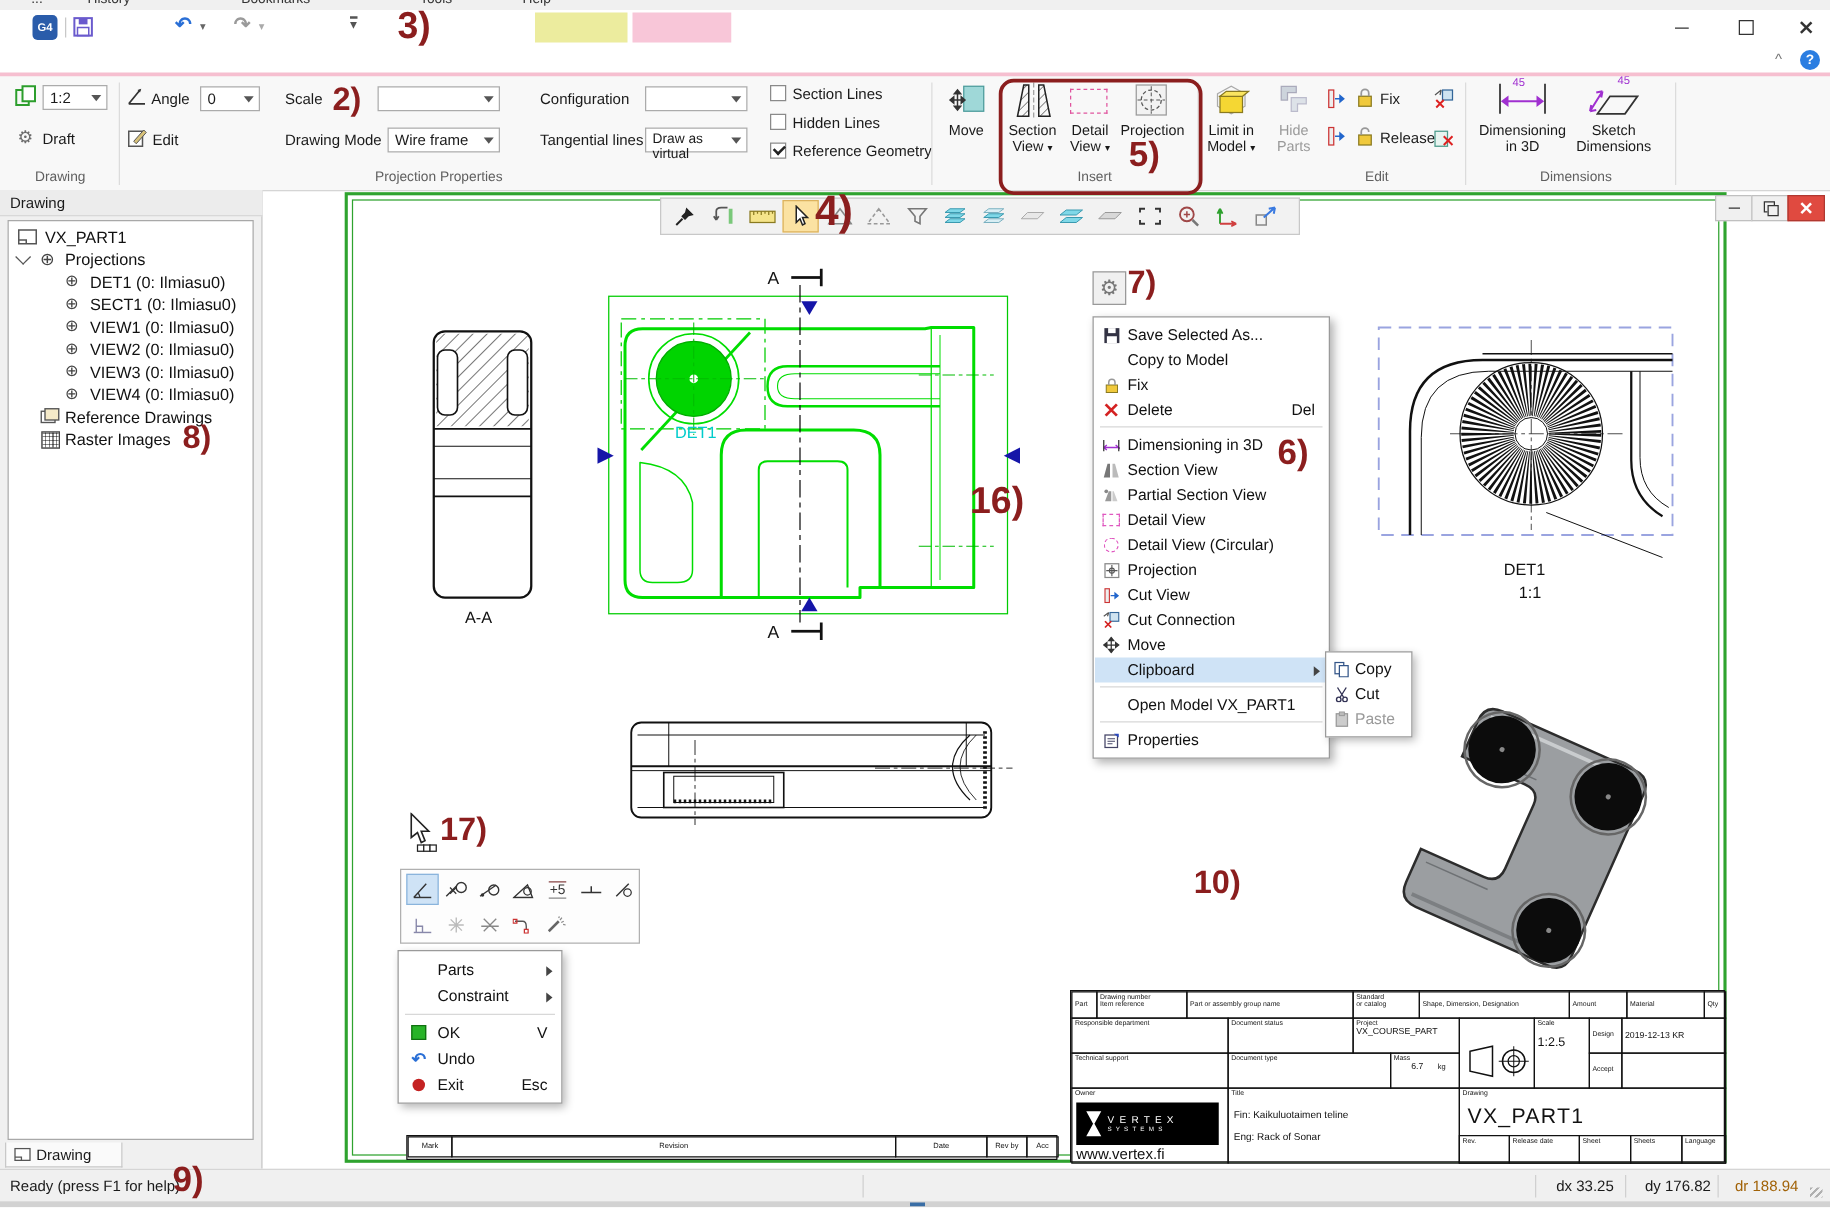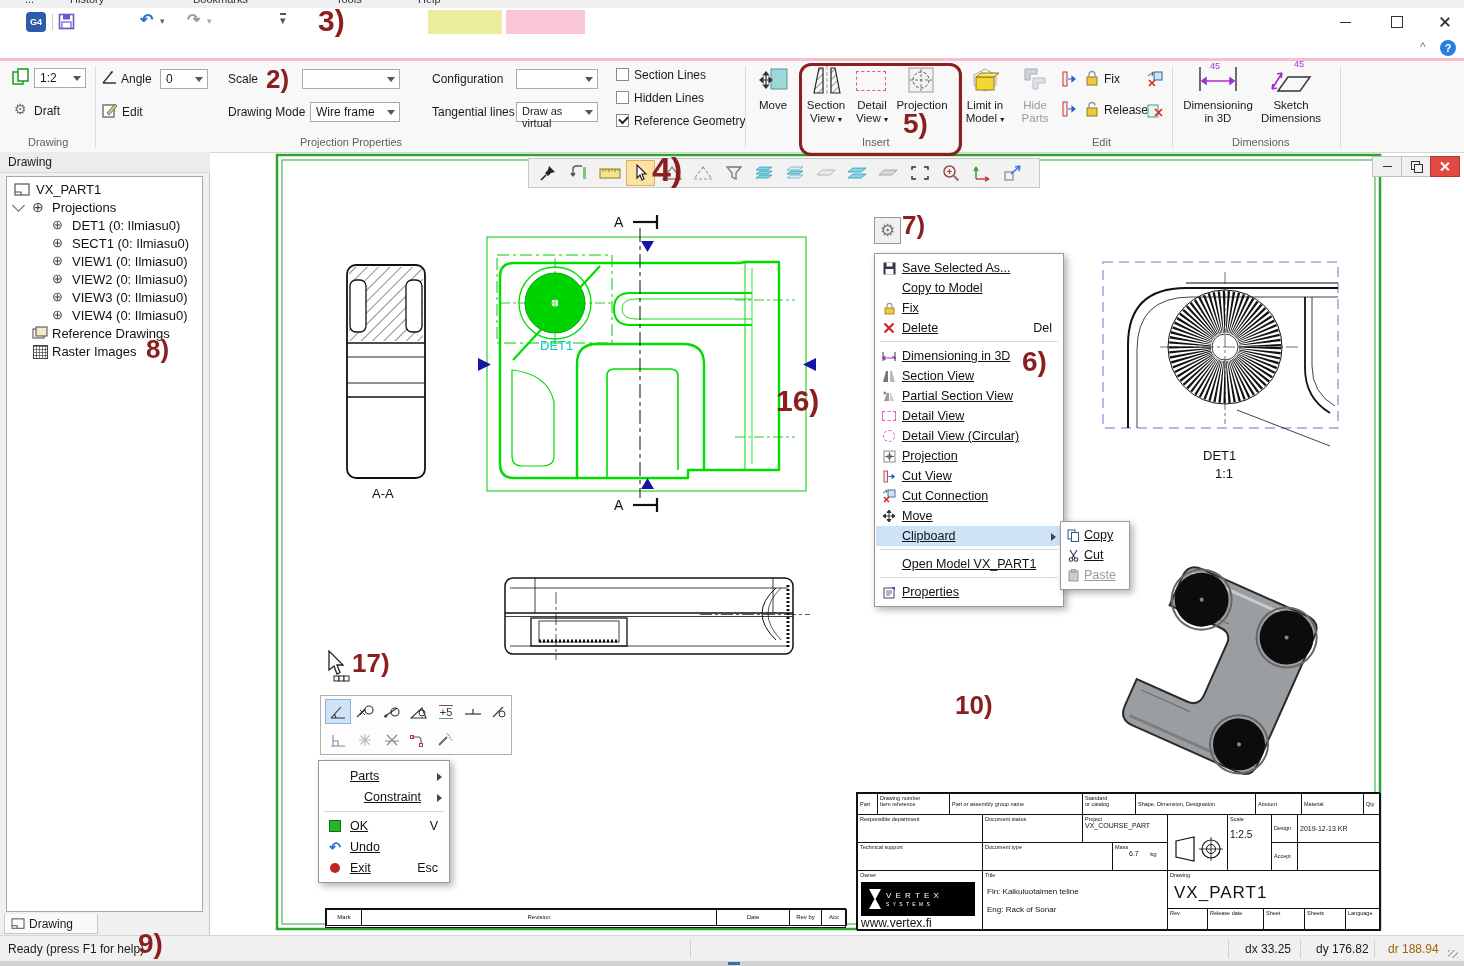--- a/index.html
+++ b/index.html
@@ -10,21 +10,21 @@
   .grp{font-size:11px;color:#5f5f5f;white-space:nowrap;}
   .ann{position:absolute;color:#8b1e1e;font-weight:bold;z-index:60;white-space:nowrap;}
   .combo{position:absolute;height:20px;background:#fff;border:1px solid #ababab;font-size:12px;color:#1a1a1a;padding:2px 16px 0 5px;box-sizing:border-box;}
   .combo::after{content:"";position:absolute;right:4px;top:7px;border-left:4px solid transparent;border-right:4px solid transparent;border-top:5px solid #555;}
   .vsep{position:absolute;width:1px;background:#dcdcdc;top:66px;height:82px;}
   .cb{position:absolute;width:13px;height:13px;border:1px solid #8a8a8a;background:#fff;box-sizing:border-box;}
   .cb.checked::after{content:"";position:absolute;left:2px;top:1px;width:7px;height:4px;border-left:2px solid #222;border-bottom:2px solid #222;transform:rotate(-45deg);}
   .menu{position:absolute;background:#fff;border:1px solid #9a9a9a;box-shadow:3px 3px 7px rgba(0,0,0,.3);z-index:40;}
   .mi{position:absolute;left:1px;right:1px;height:20px;display:flex;align-items:center;}
   .mi .ic{width:26px;display:flex;justify-content:center;align-items:center;flex:none;}
-  .mi .lb{font-size:12.5px;color:#111;white-space:nowrap;text-decoration:underline;}
+  .mi .lb{font-size:12.5px;color:#111;white-space:nowrap;}
   .mi .sc{margin-left:auto;margin-right:10px;font-size:12.5px;color:#111;}
   .mi.hl{background:#cfe3f6;}
   .mi.dis .lb{color:#9a9a9a;}
   .msep{position:absolute;left:5px;right:5px;height:1px;background:#d8d8d8;}
   .subarrow{position:absolute;right:6px;top:7px;border-top:4px solid transparent;border-bottom:4px solid transparent;border-left:5px solid #444;}
   .tree-item{position:absolute;font-size:13px;color:#111;white-space:nowrap;}
   .tbtn{position:absolute;width:29px;height:26px;display:flex;align-items:center;justify-content:center;}
   .tbtn.sel{background:#fbe2a2;border:1px solid #dcb25e;box-sizing:border-box;}
   .cell{position:absolute;border:1px solid #111;box-sizing:border-box;font-size:5.5px;color:#111;padding:1px 2px;overflow:hidden;white-space:pre-line;line-height:1.15;}
   .bigbtn{position:absolute;text-align:center;font-size:11.5px;color:#1a1a1a;line-height:1.15;}
@@ -740,21 +740,21 @@
         </svg>
       </div>
   </div>
 
   <div class="menu" style="left:318px;top:760px;width:130px;height:121px;">
     <div class="mi" style="top:5px;">
         <span class="ic" style="width:30px;"></span>
         <span class="lb">Parts</span>
         <span class="subarrow"></span>
       </div>
-    <div class="mi" style="top:26px;margin-left:14px;">
+    <div class="mi" style="top:26px;">
         <span class="ic" style="width:30px;"></span>
         <span class="lb">Constraint</span>
         <span class="subarrow"></span>
       </div>
     <div class="msep" style="top:50px;"></div>
     <div class="mi" style="top:55px;">
         <span class="ic" style="width:30px;">
           <span style="width:10px;height:10px;background:#28b428;border:1px solid #107010;display:block;"></span>
         </span>
         <span class="lb">OK</span>

